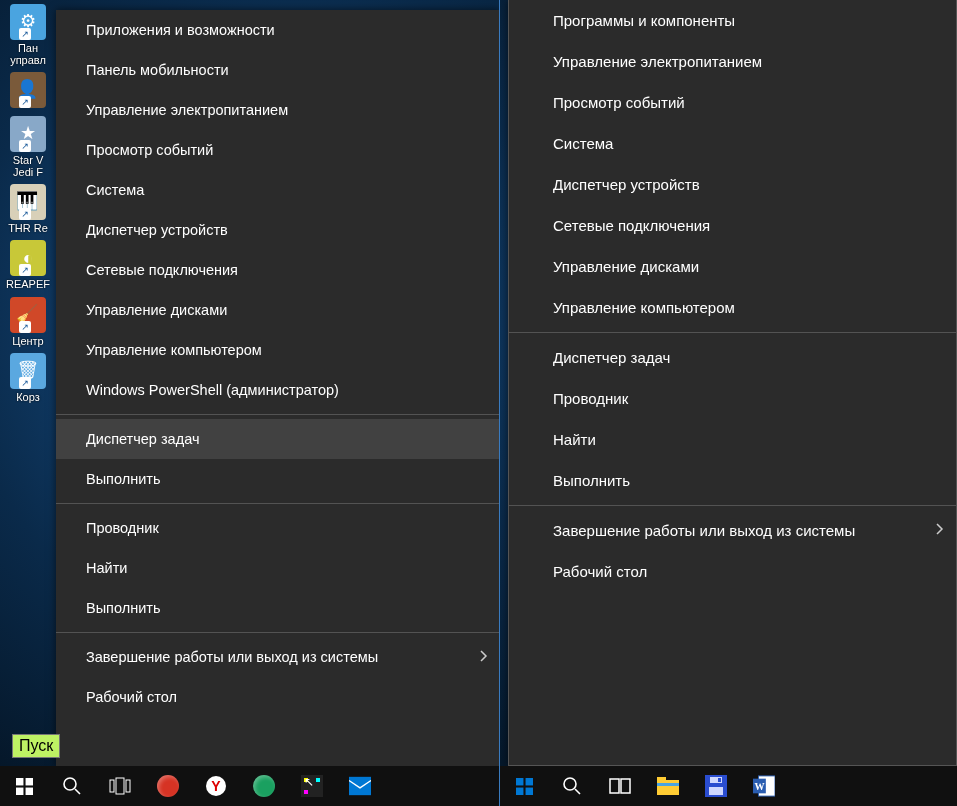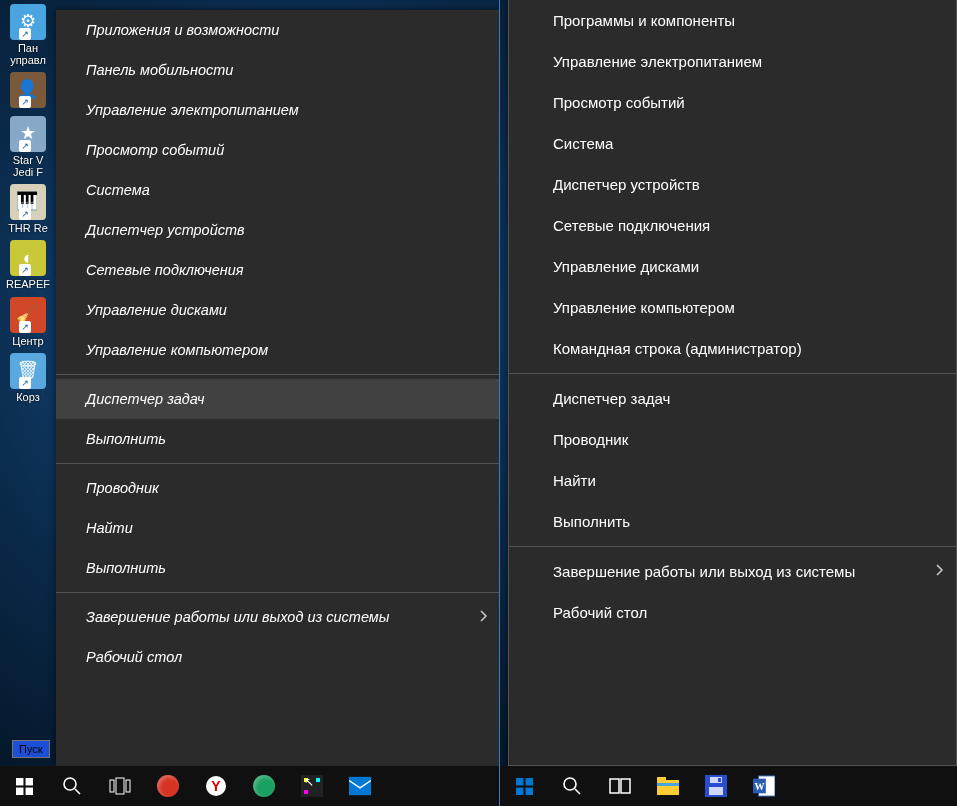--- a/index.html
+++ b/index.html
@@ -100,34 +100,34 @@
   }
   .winx .chevron {
     position: absolute;
     right: 12px;
     font-size: 13px;
     color: #ccc;
   }
 
   
   .winx.leftmenu { left: 56px; top: 10px; width: 444px; height: 756px; bottom: 40px;}
-  .winx.leftmenu .item { height: 40px; font-style: italic; }
+  .winx.leftmenu .item { height: 40px; }
 
   
   .winx.rightmenu { left: 8px; top: 0; width: 449px; height: 766px; border: 1px solid #555; border-top: none;}
   .winx.rightmenu .item { height: 41px; font-size: 15px; padding: 0 44px;}
 
   
   .tooltip {
     position: absolute;
     left: 12px; bottom: 48px;
-    background: #1d4ed8;
+    background: #bef264;
     color: #000;
     border: 1px solid #767676;
-    font-size: 11px;
+    font-size: 16px;
     padding: 2px 6px;
   }
 
   
   .taskbar {
     position: absolute;
     left: 0; right: 0; bottom: 0;
     height: 40px;
     background: #101010;
     display: flex;
@@ -201,20 +201,23 @@
         <span>Диспетчер устройств</span>
       </div>
       <div class="item">
         <span>Сетевые подключения</span>
       </div>
       <div class="item">
         <span>Управление дисками</span>
       </div>
       <div class="item">
         <span>Управление компьютером</span>
+      </div>
+      <div class="item">
+        <span>Windows PowerShell (администратор)</span>
       </div>
       <div class="sep"></div>
       <div class="item highlight">
         <span>Диспетчер задач</span>
       </div>
       <div class="item">
         <span>Выполнить</span>
       </div>
       <div class="sep"></div>
       <div class="item">
@@ -328,23 +331,20 @@
       </div>
       <div class="item">
         <span>Сетевые подключения</span>
       </div>
       <div class="item">
         <span>Управление дисками</span>
       </div>
       <div class="item">
         <span>Управление компьютером</span>
       </div>
-      <div class="item">
-        <span>Командная строка (администратор)</span>
-      </div>
       <div class="sep"></div>
       <div class="item">
         <span>Диспетчер задач</span>
       </div>
       <div class="item">
         <span>Проводник</span>
       </div>
       <div class="item">
         <span>Найти</span>
       </div>

